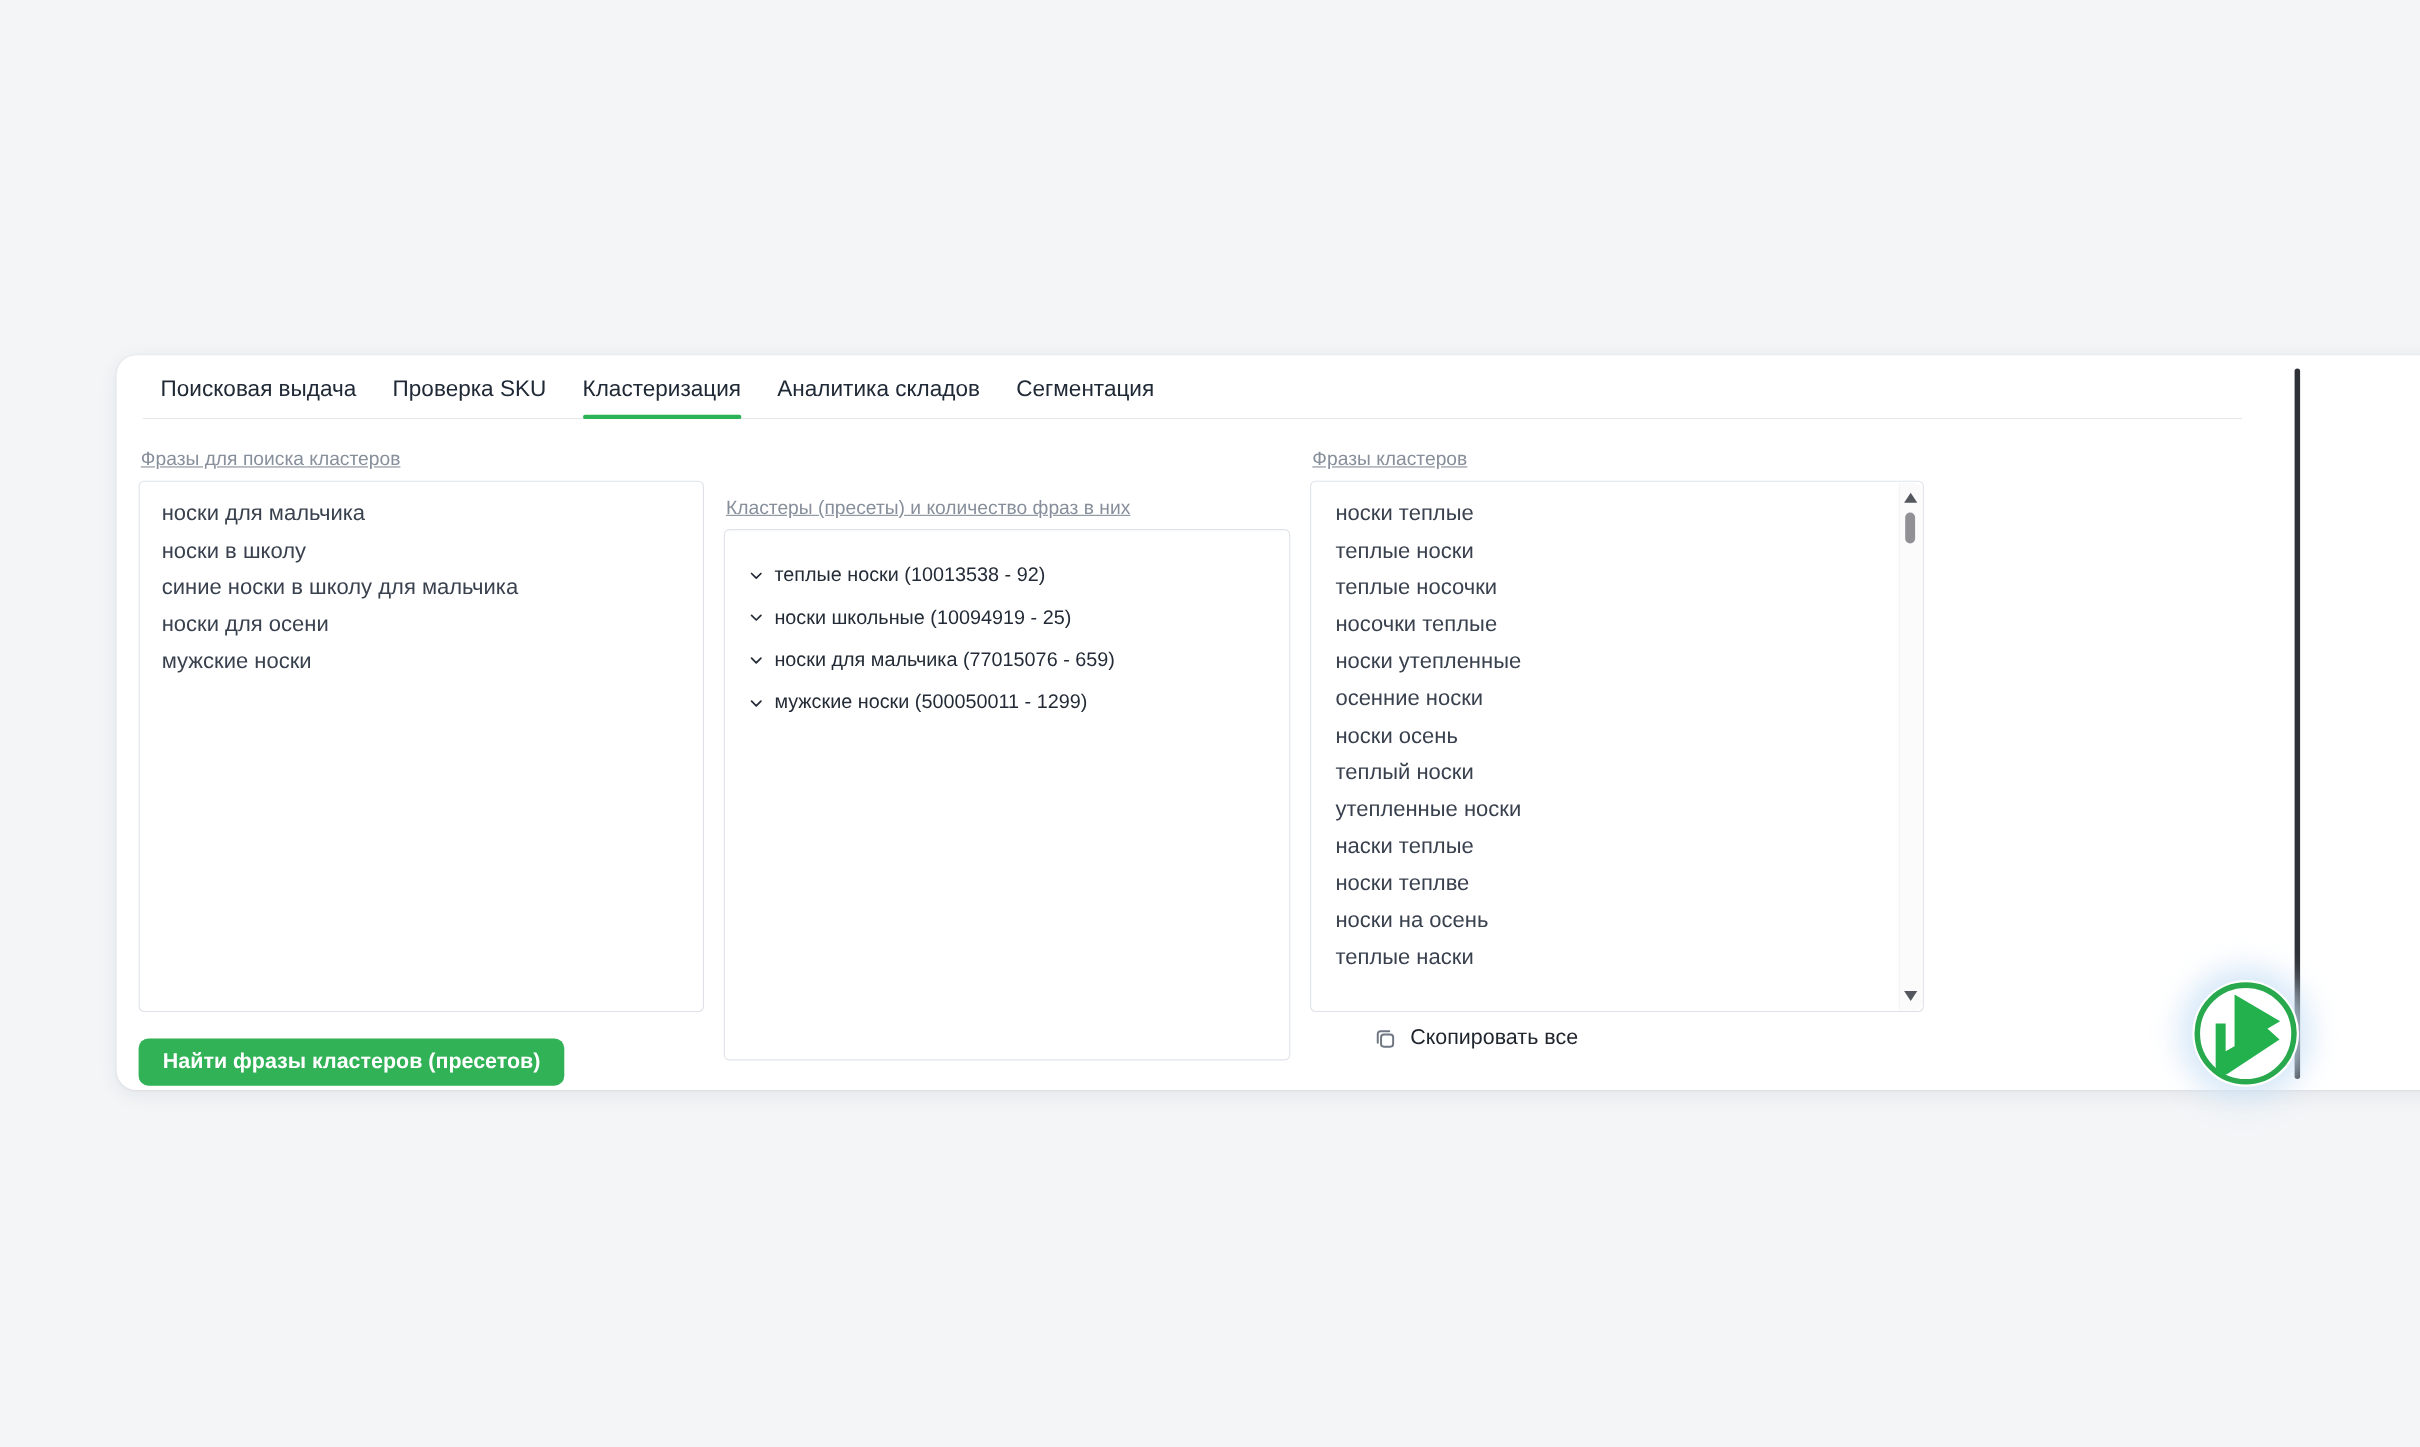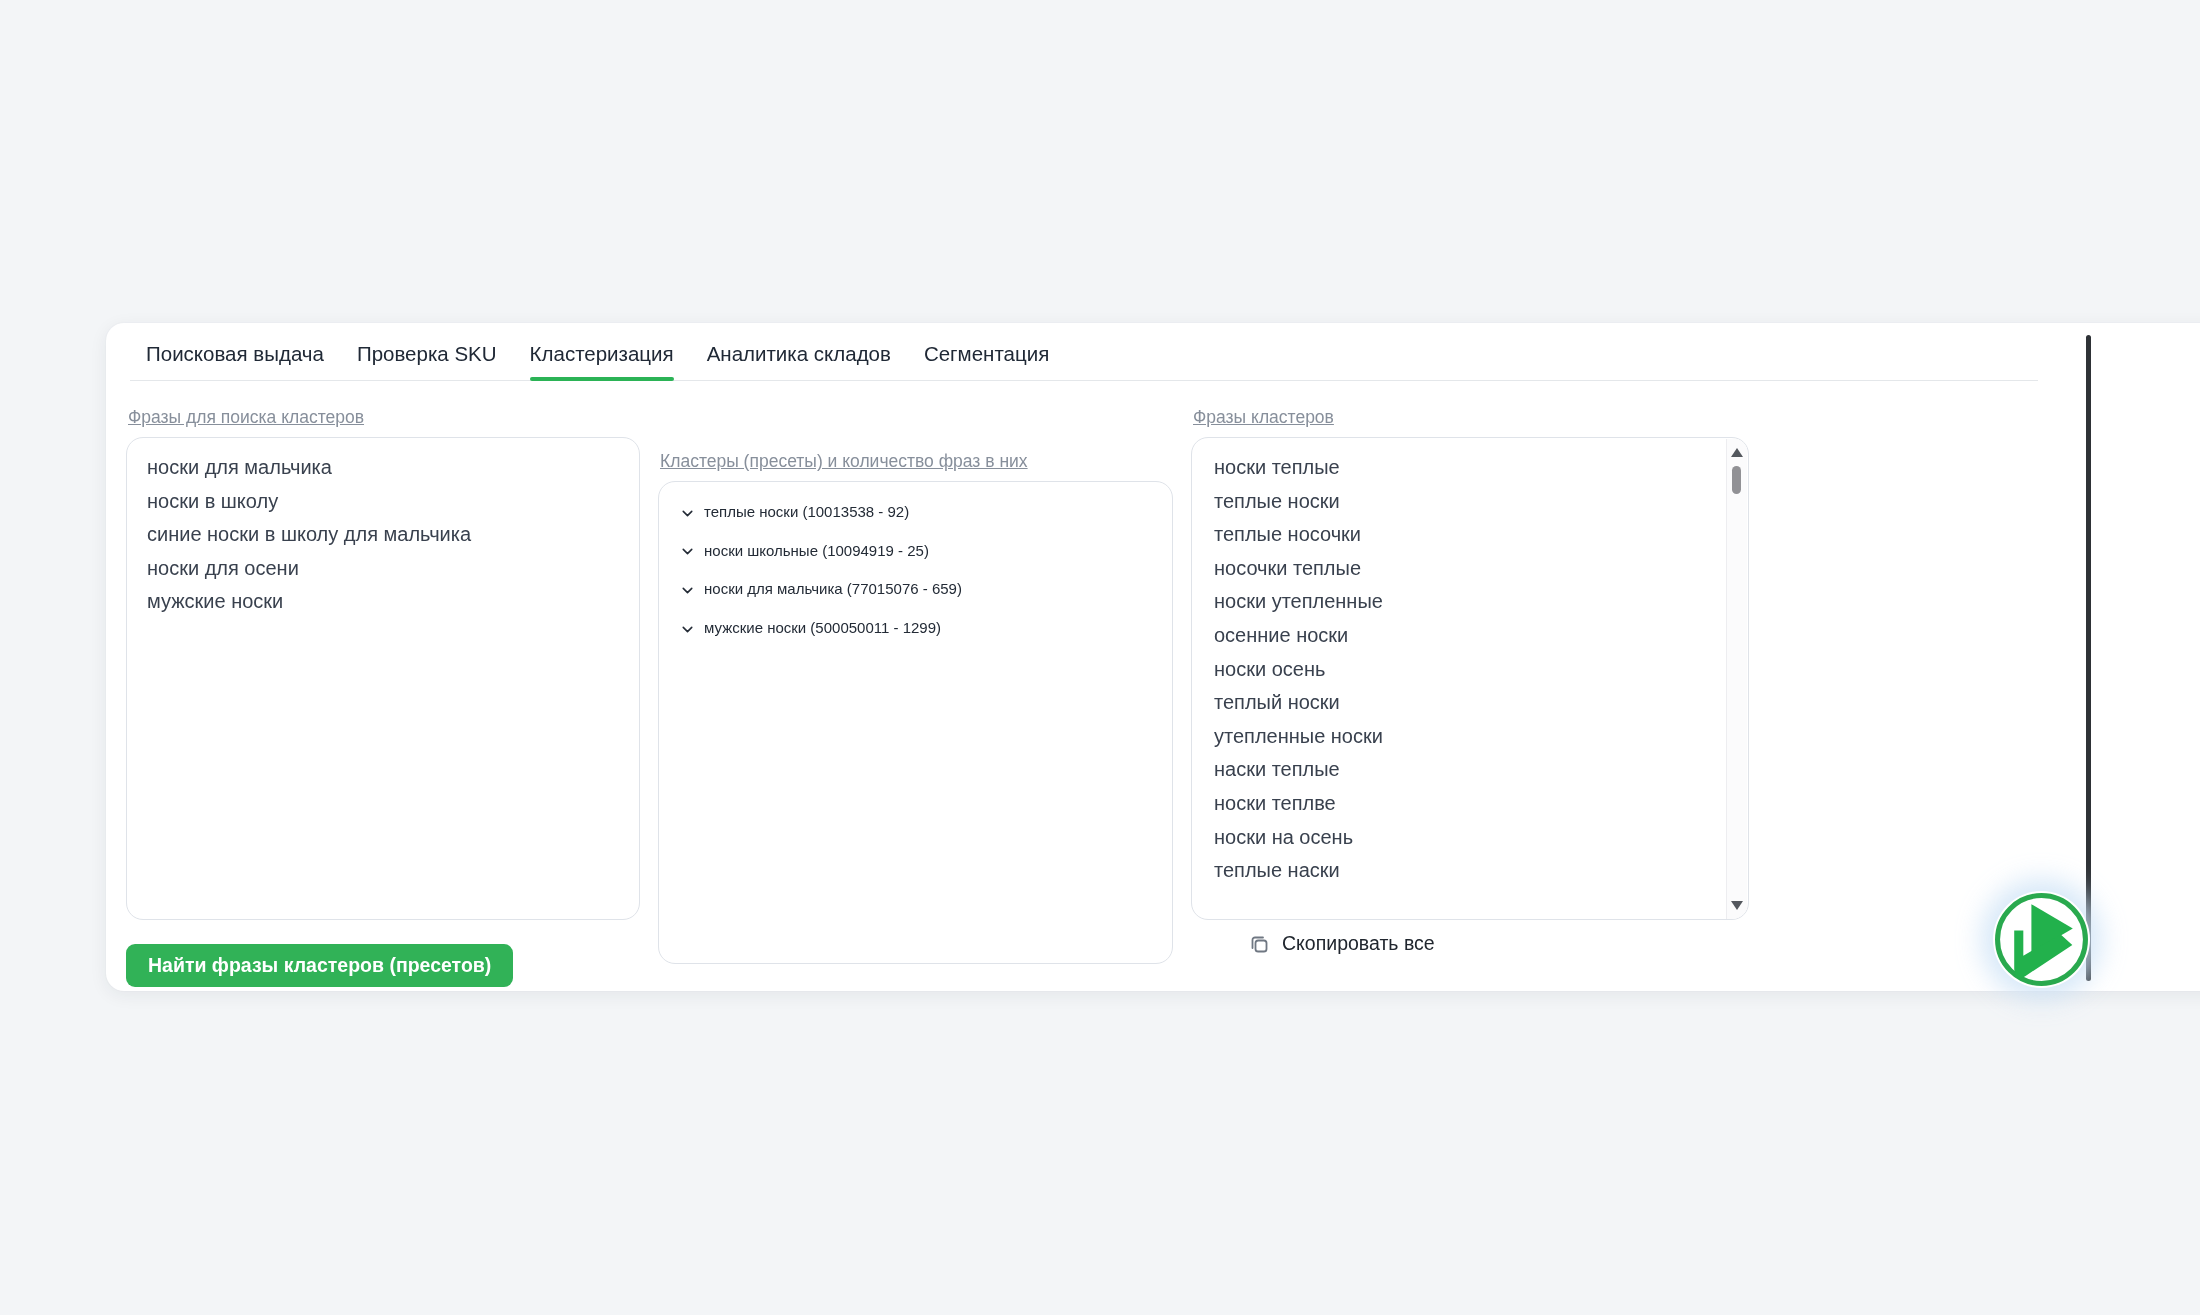--- a/index.html
+++ b/index.html
@@ -25,28 +25,28 @@
     padding-bottom:14px;position:relative;cursor:pointer;white-space:nowrap;
   }
   .tab.active::after{
     content:"";position:absolute;left:0;right:0;bottom:-1px;height:4px;
     background:#2bb356;border-radius:3px;
   }
   
   .col{position:absolute;top:84px;}
   .col-header{font-size:17.5px;color:#878f9b;margin:0 0 9px 2px;text-decoration:underline;}
   .panel{
-    background:#fff;border:1px solid #dfe3e9;border-radius:17px;
+    background:#fff;border:1px solid #dfe3e9;border-radius:5px;
     box-sizing:border-box;height:483px;width:100%;
   }
   .col1{left:20px;width:514px;}
   .col2{left:552px;width:515px;margin-top:44px;}
   .col3{left:1085px;width:558px;}
   .plist{padding:13px 20px;font-size:20px;line-height:33.6px;color:#39414e;}
-  .clist{padding:11px 20px;font-size:15px;line-height:38.6px;color:#232b36;}
+  .clist{padding:21px 20px;font-size:18px;line-height:38.6px;color:#232b36;}
   .citem{display:flex;align-items:center;gap:8px;cursor:pointer;}
   .citem svg{flex:0 0 auto;position:relative;top:1px;}
   .panel3{position:relative;overflow:hidden;}
   .plist3{padding:13px 40px 13px 22px;}
   
   .sb{
     position:absolute;top:1px;right:1px;width:20px;height:480px;
     background:#fbfbfc;border-left:1px solid #ededf0;border-radius:0 8px 8px 0;
   }
   .sb-up,.sb-down{position:absolute;left:4px;width:0;height:0;

